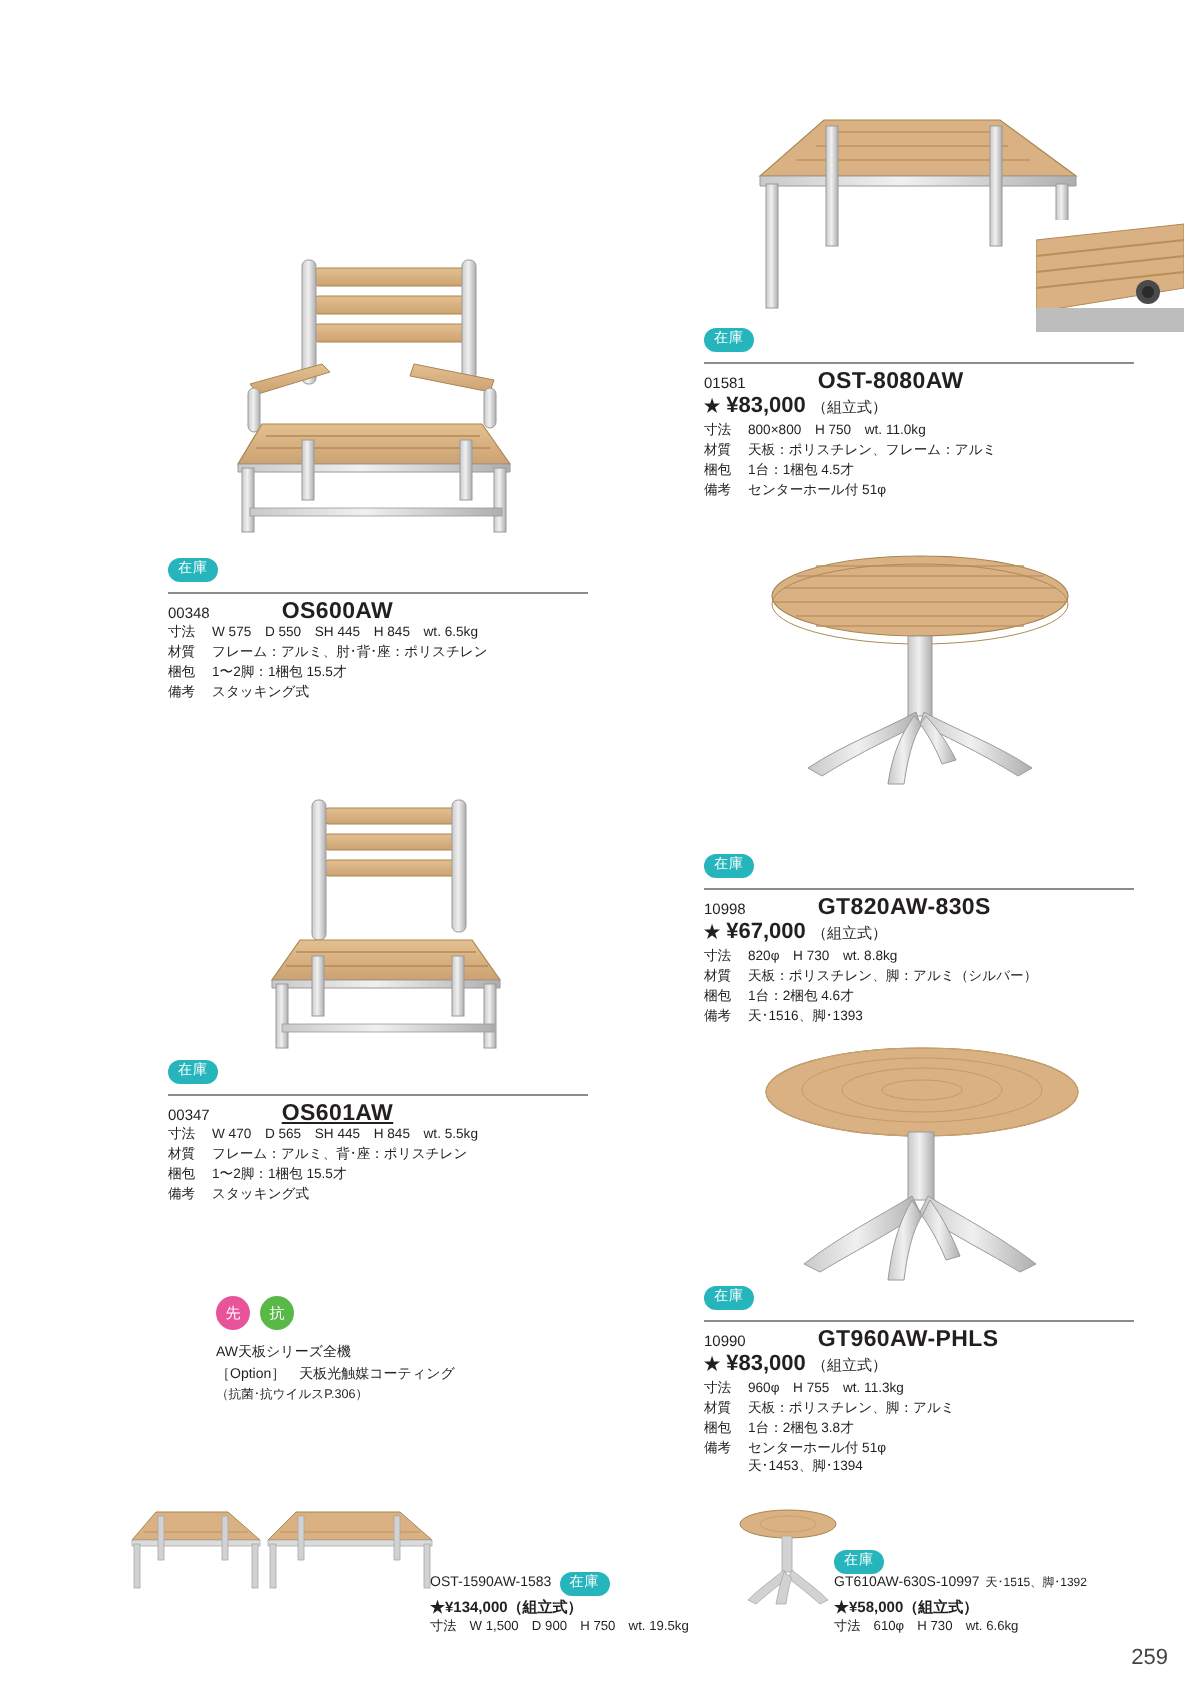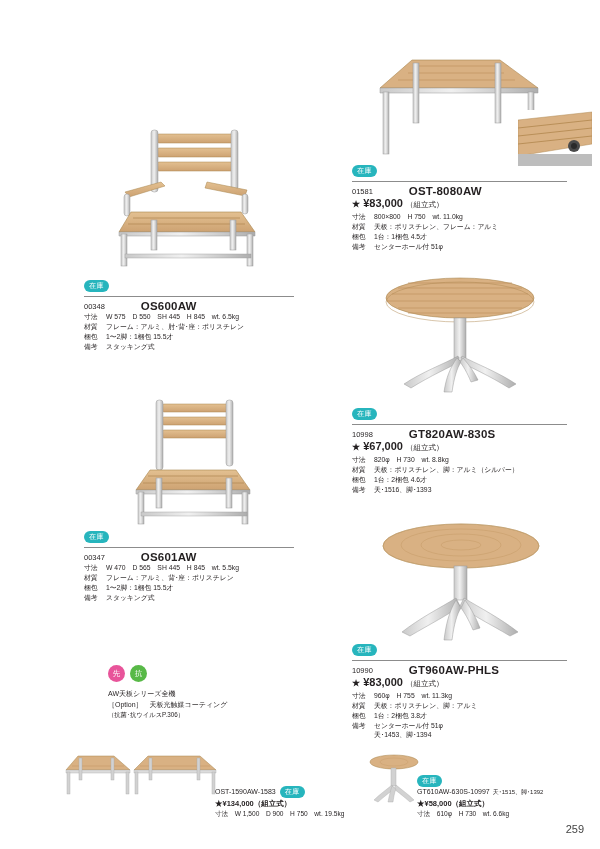--- a/index.html
+++ b/index.html
@@ -155,21 +155,21 @@
     </svg>
   </div>
 
   <div class="prod" style="left:84px;top:527px;width:210px;">
     <div>
       <span class="badge">在庫</span>
     </div>
     <div class="rule"></div>
     <div class="codeline">
       <span class="code">00347</span>
-      <span class="name" style="margin:0;">OS601AW</span>
+      <span class="name" style="margin:0;text-decoration:underline;">OS601AW</span>
     </div>
     <div class="specs">
       <div class="row">
           <span class="lab">寸法</span>
           <span class="val">W 470　D 565　SH 445　H 845　wt. 5.5kg</span>
         </div>
       <div class="row">
           <span class="lab">材質</span>
           <span class="val">フレーム：アルミ、背･座：ポリスチレン</span>
         </div>
@@ -177,21 +177,21 @@
           <span class="lab">梱包</span>
           <span class="val">1〜2脚：1梱包 15.5才</span>
         </div>
       <div class="row">
           <span class="lab">備考</span>
           <span class="val">スタッキング式</span>
         </div>
     </div>
   </div>
 
-  <div class="optbox" style="left:108px;top:648px;width:190px;margin-top:17px;">
+  <div class="optbox" style="left:108px;top:648px;width:190px;">
     <div style="margin-bottom:6px;">
       <span class="circ pink">先</span>
       <span class="circ green">抗</span>
     </div>
     <div>AW天板シリーズ全機</div>
     <div>［Option］　天板光触媒コーティング</div>
     <div style="font-size:6.3px;">（抗菌･抗ウイルスP.306）</div>
   </div>
 
   <div class="fig" style="left:370px;top:30px;width:175px;height:140px;">
@@ -270,21 +270,21 @@
 
       <rect x="76" y="46" width="12" height="40" fill="url(#met)" stroke="#9a9a9a" stroke-width="0.5"></rect>
 
       <path d="M80 84 C66 92 44 100 26 112 L33 116 C52 104 72 95 82 90 Z" fill="url(#met)" stroke="#9a9a9a" stroke-width="0.5"></path>
       <path d="M84 84 C98 92 120 100 138 112 L131 116 C112 104 92 95 82 90 Z" fill="url(#met)" stroke="#9a9a9a" stroke-width="0.5"></path>
       <path d="M79 86 C72 96 68 106 66 120 L74 120 C76 106 79 96 83 90 Z" fill="url(#met)" stroke="#9a9a9a" stroke-width="0.5"></path>
       <path d="M85 86 C92 94 96 100 100 108 L93 110 C89 100 85 94 82 90 Z" fill="url(#met)" stroke="#9a9a9a" stroke-width="0.5"></path>
     </svg>
   </div>
 
-  <div class="prod" style="left:352px;top:404px;width:215px;">
+  <div class="prod" style="left:352px;top:424px;width:215px;">
     <div>
       <span class="badge">在庫</span>
     </div>
     <div class="rule"></div>
     <div class="codeline">
       <span class="code">10998</span>
       <span class="name" style="margin:0;">GT820AW-830S</span>
     </div>
     <div class="price">
       <span class="star">★</span>

